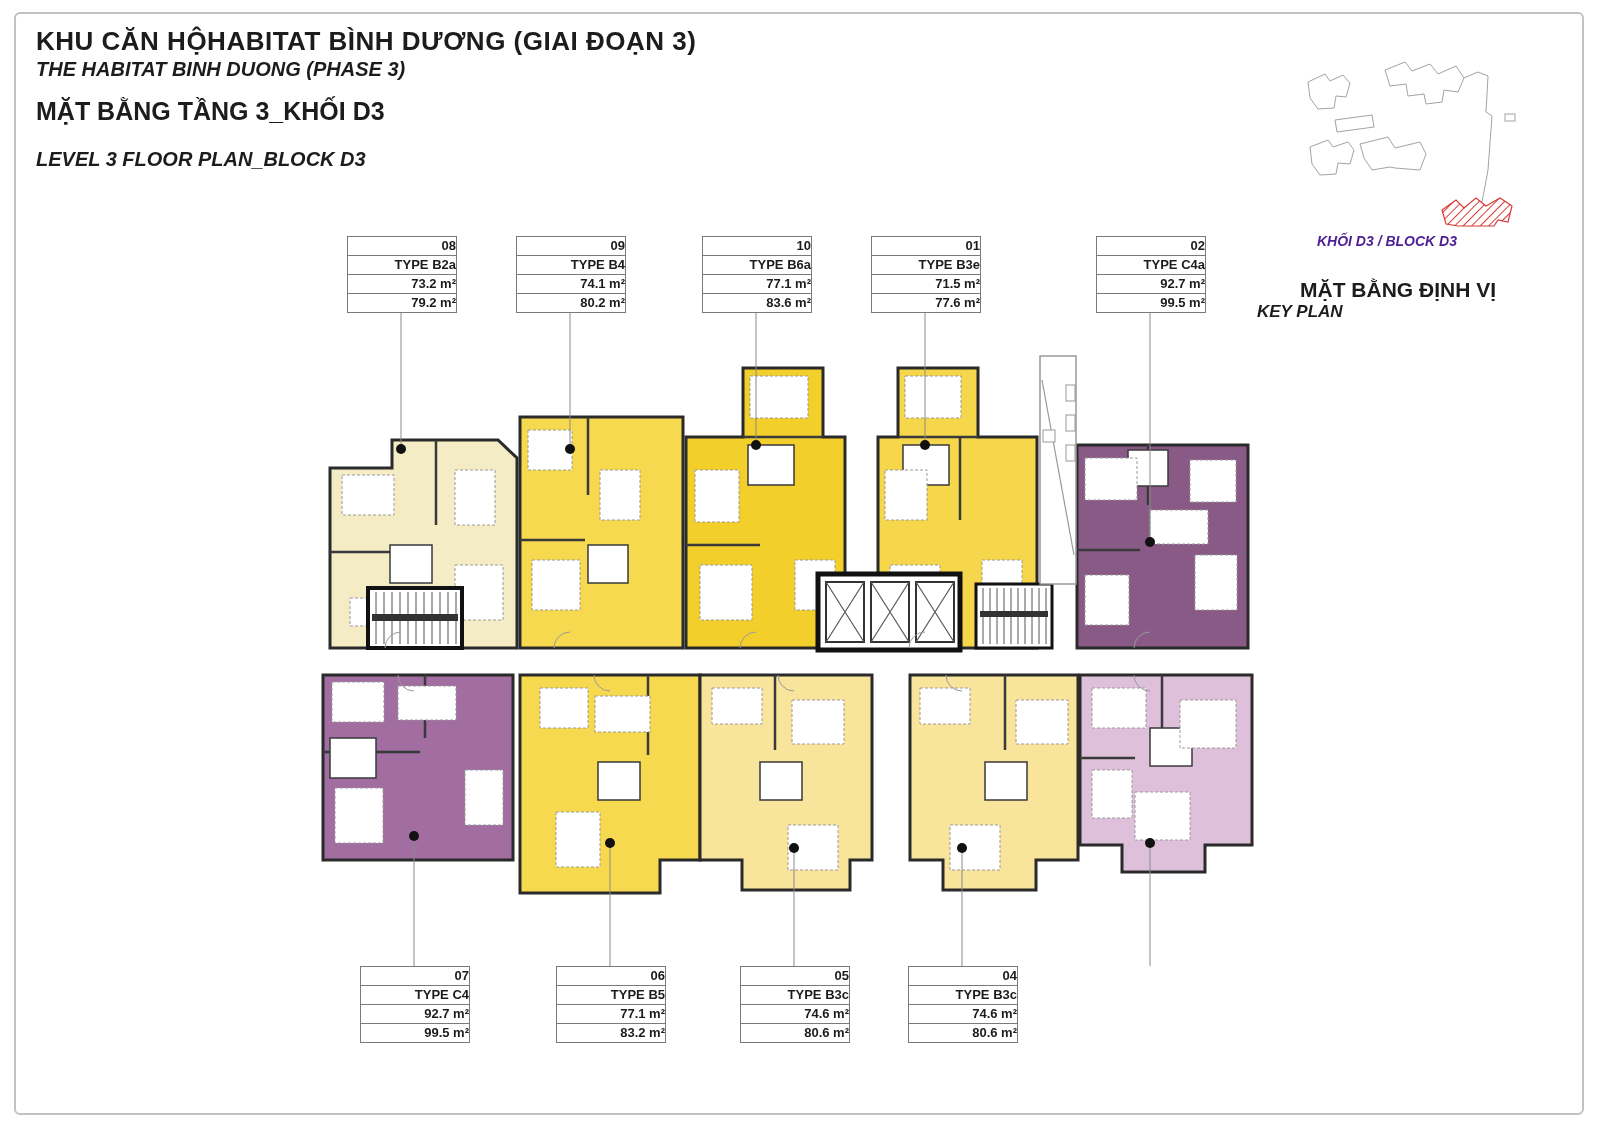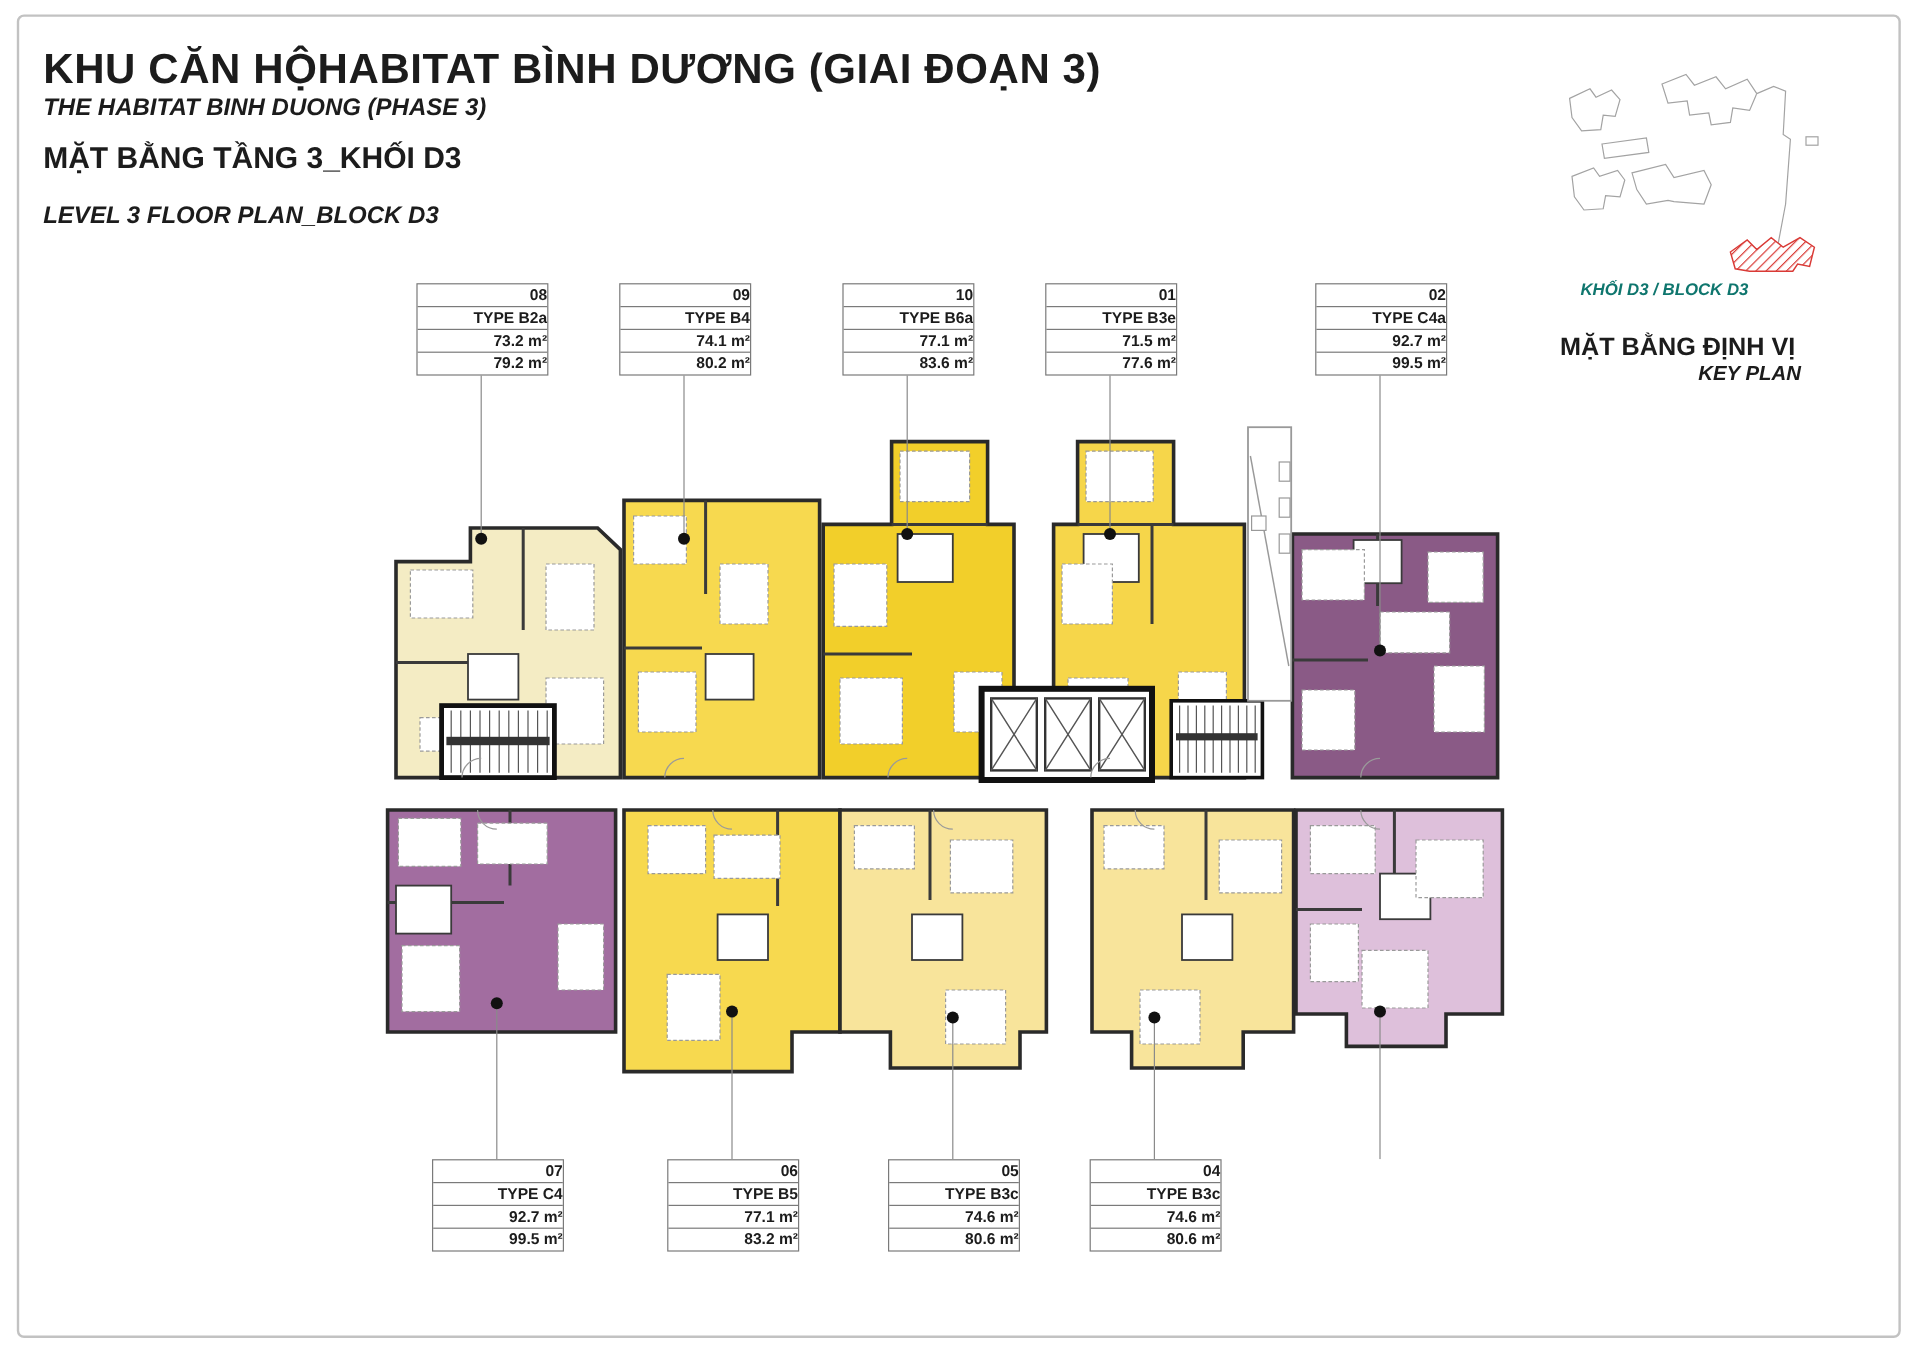--- a/index.html
+++ b/index.html
@@ -2,31 +2,31 @@
 <html><head>
 <meta charset="utf-8">
 <style>
   html,body{margin:0;padding:0;background:#fff;}
   #stage{position:relative;width:1600px;height:1131px;background:#ffffff;overflow:hidden;
          font-family:"Liberation Sans","DejaVu Sans",sans-serif;color:#1c1c1c;}
   .frame{position:absolute;left:14px;top:12px;right:16px;bottom:16px;
          border:2px solid #c2c2c2;border-radius:6px;}
   
   .titles{position:absolute;left:36px;top:26px;}
-  .t1{font-size:35px;font-weight:bold;letter-spacing:.5px;margin-top:12px;}
+  .t1{font-size:26px;font-weight:bold;letter-spacing:.5px;}
   .t2{font-size:20px;font-style:italic;font-weight:bold;margin-top:1px;}
   .t3{font-size:25px;font-weight:bold;margin-top:16px;}
   .t4{font-size:20px;font-style:italic;font-weight:bold;margin-top:22px;}
   
   .keyplan-svg{position:absolute;left:1280px;top:52px;width:270px;height:175px;}
   .kp-red{position:absolute;left:1282px;top:233px;width:210px;text-align:center;
           font-size:14px;font-weight:bold;font-style:italic;}
   .kp-t1{position:absolute;left:1268px;top:278px;width:260px;text-align:center;
          font-size:21px;font-weight:bold;}
-  .kp-t2{position:absolute;left:1328px;top:302px;width:260px;text-align:center;
+  .kp-t2{position:absolute;left:1257px;top:302px;width:260px;
          font-size:17px;font-style:italic;font-weight:bold;}
   
   .ulabel{position:absolute;width:108px;background:#fff;border:1px solid #7a7a7a;
           font-size:13px;font-weight:bold;text-align:right;color:#1c1c1c;z-index:5;}
   .ur{height:18px;line-height:18px;border-bottom:1px solid #7a7a7a;overflow:hidden;}
   .ur.last{border-bottom:none;}
   
   #plan{position:absolute;left:300px;top:312px;width:970px;height:654px;}
   .unit{stroke:#2a2a2a;stroke-width:3;stroke-linejoin:miter;}
   .iwall{stroke:#3a3a3a;stroke-width:2.5;fill:none;}
@@ -59,21 +59,21 @@
     </defs>
     <polygon class="kp-line" points="28,30 45,22 50,29 63,23 70,31 66,45 56,44 54,56 38,57 30,46"></polygon>
     <polygon class="kp-line" points="105,18 125,10 132,19 150,12 158,22 176,14 184,26 178,40 164,38 162,50 146,52 144,42 128,44 126,32 110,34"></polygon>
     <path class="kp-line" fill="none" d="M184,26 L198,20 L208,24 L206,60 L212,64 L208,118 L202,150 L192,156"></path>
     <polygon class="kp-line" points="55,68 92,63 94,75 57,80"></polygon>
     <polygon class="kp-line" points="30,95 48,88 53,95 68,90 74,98 70,112 58,111 56,122 40,123 32,112"></polygon>
     <polygon class="kp-line" points="80,92 108,85 115,96 140,90 146,102 140,118 115,116 110,115 92,118 84,106"></polygon>
     <rect class="kp-line" x="225" y="62" width="10" height="7"></rect>
     <polygon fill="url(#redhatch)" stroke="#d93a36" stroke-width="1.2" points="162,158 176,148 184,156 196,146 206,154 220,146 232,154 228,170 218,168 214,174 200,174 198,174 180,174 178,174 166,172"></polygon>
   </svg>
-  <div class="kp-red" style="color:#0f766e;">KHỐI D3 / BLOCK D3</div>
+  <div class="kp-red" style="color:#4c1d95;">KHỐI D3 / BLOCK D3</div>
   <div class="kp-t1">MẶT BẰNG ĐỊNH VỊ</div>
   <div class="kp-t2">KEY PLAN</div>
 
   <div class="ulabel" style="left:347px;top:236px">
     <div class="ur">08</div>
     <div class="ur">TYPE B2a</div>
     <div class="ur">73.2 m²</div>
     <div class="ur last">79.2 m²</div>
   </div>
   <div class="ulabel" style="left:516px;top:236px">

